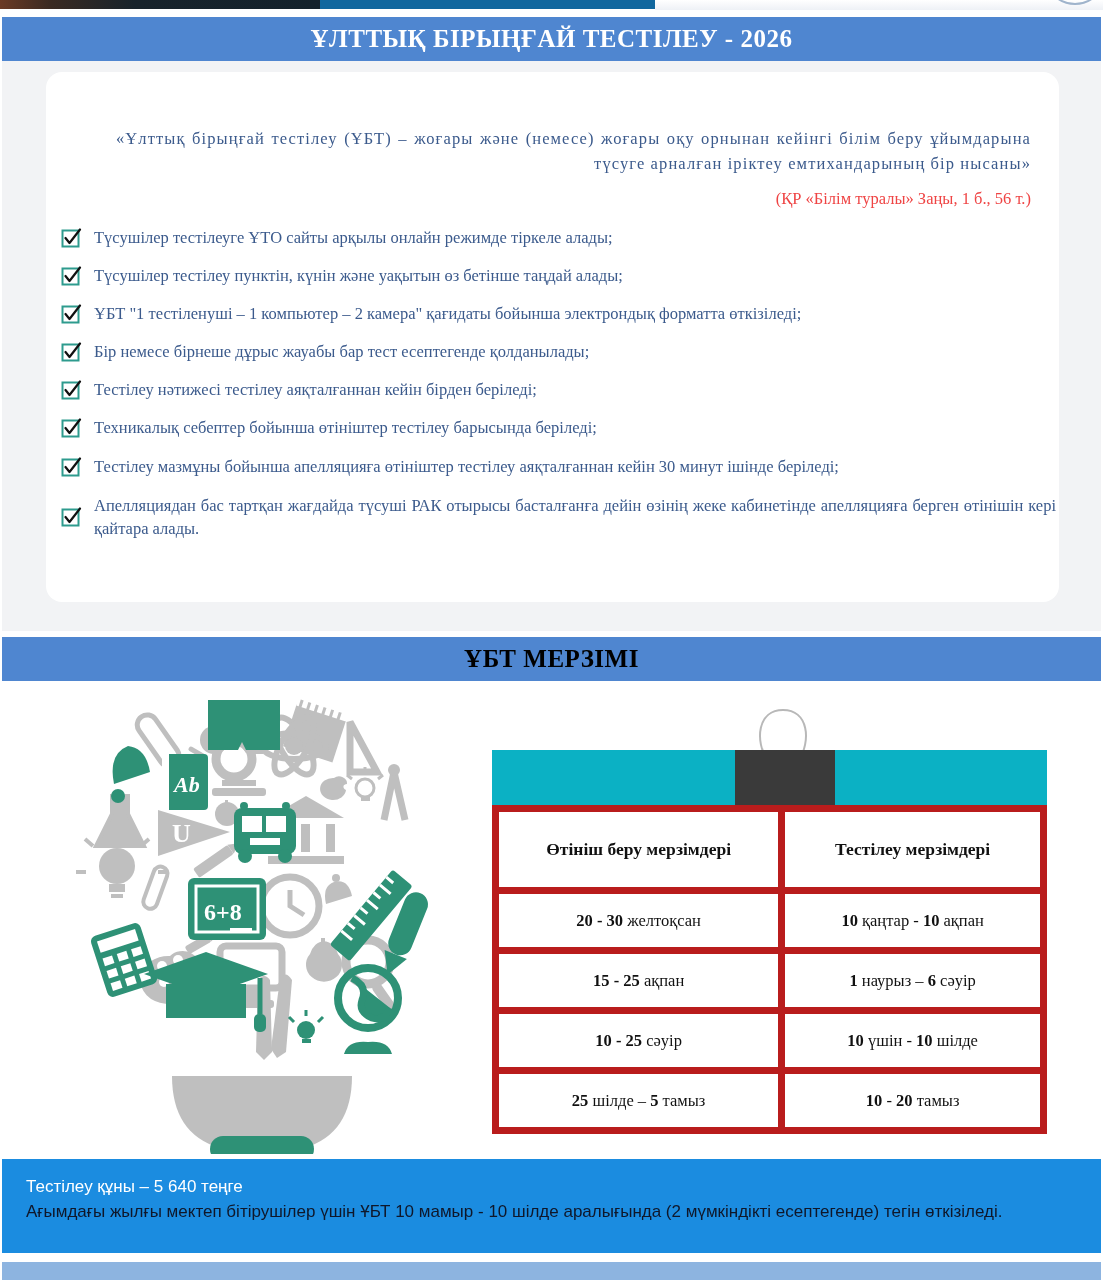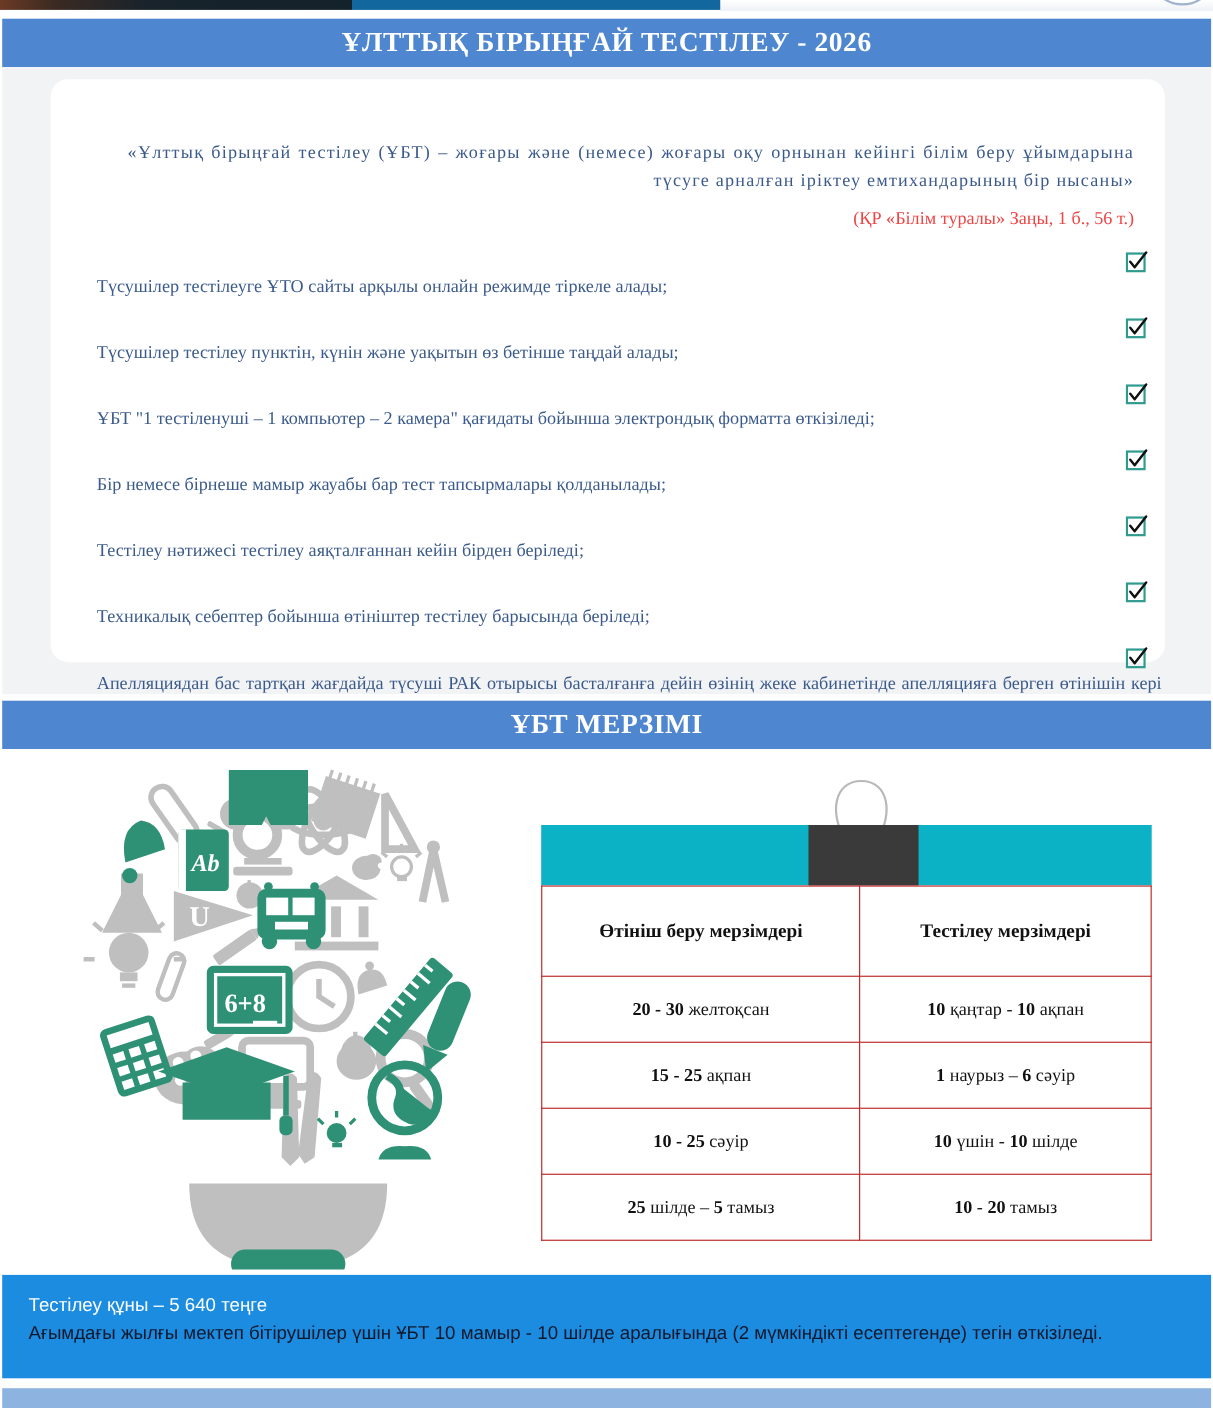--- a/index.html
+++ b/index.html
@@ -57,41 +57,41 @@
     font-family: "Liberation Serif", serif;
   }
   .quote-src {
     position: absolute; top: 117px; left: 70px; width: 915px;
     color: #ef4444; font-size: 16.5px; text-align: right;
     font-family: "Liberation Serif", serif;
   }
 
   .bullets { position: absolute; top: 155px; left: 10px; width: 1000px; }
   .bullet {
-    position: relative; display: flex; align-items: flex-end;
-    margin-bottom: 16px; padding-left: 5px; flex-direction: column;
+    position: relative; display: flex; align-items: center;
+    margin-bottom: 16px; padding-left: 5px;
   }
   .chk {
     flex: 0 0 auto; width: 21px; height: 21px; margin-right: 12px; margin-top: 1px;
   }
   .bullet .btext {
     color: #3b5a8c; font-size: 16.5px; line-height: 22px;
     text-align: justify; width: 968px;
     font-family: "Liberation Serif", serif;
   }
   .bullet.two-line .btext { line-height: 23px; }
 
   
   .band-2 {
     position: absolute; top: 637px; left: 2px; width: 1099px; height: 44px;
     background: #4f86d0;
     display: flex; align-items: center; justify-content: center;
   }
   .band-2 .band-title {
-    color: #ffffff; font-size: 25px; font-weight: bold; letter-spacing: 0.5px;
+    color: #000000; font-size: 25px; font-weight: bold; letter-spacing: 0.5px;
     font-family: "Liberation Serif", serif;
   }
 
   
   .sect2-bg {
     position: absolute; top: 681px; left: 0px; width: 1103px; height: 478px;
     background: #ffffff;
   }
 
   .collage { position: absolute; top: 684px; left: 62px; width: 400px; height: 470px; }
@@ -101,21 +101,21 @@
   .clip { position: absolute; top: 0px; left: 236px; width: 110px; height: 122px; }
   .teal-bar {
     position: absolute; top: 750px; left: 492px; width: 555px; height: 55px;
     background: #0bb1c4;
   }
   table.sched {
     position: absolute; top: 805px; left: 492px;
     width: 555px; border-collapse: collapse; background: #ffffff;
   }
   table.sched th, table.sched td {
-    border: 1px solid #b91c1c;
+    border: 7px solid #b91c1c;
     text-align: center; vertical-align: middle;
     font-family: "Liberation Serif", serif;
     color: #111111;
   }
   table.sched th {
     height: 82px; font-size: 17.5px; font-weight: bold;
   }
   table.sched td {
     height: 60px; font-size: 16.5px; font-weight: normal;
   }
@@ -203,21 +203,21 @@
         <span class="btext">ҰБТ "1 тестіленуші – 1 компьютер – 2 камера" қағидаты бойынша электрондық форматта өткізіледі;</span>
       </div>
 
       <div class="bullet">
         <span class="chk">
           <svg width="21" height="21" viewBox="0 0 21 21">
             <rect x="1.5" y="2.5" width="16" height="16" fill="none" stroke="#2e9b8e" stroke-width="2"></rect>
             <path d="M4.5 10 L8.5 15 L19 1.5" fill="none" stroke="#111111" stroke-width="2.2" stroke-linecap="round" stroke-linejoin="round"></path>
           </svg>
         </span>
-        <span class="btext">Бір немесе бірнеше мамыр жауабы бар тест тапсырмалары қолданылады;</span>
+        <span class="btext">Бір немесе бірнеше дұрыс жауабы бар тест есептегенде қолданылады;</span>
       </div>
 
       <div class="bullet">
         <span class="chk">
           <svg width="21" height="21" viewBox="0 0 21 21">
             <rect x="1.5" y="2.5" width="16" height="16" fill="none" stroke="#2e9b8e" stroke-width="2"></rect>
             <path d="M4.5 10 L8.5 15 L19 1.5" fill="none" stroke="#111111" stroke-width="2.2" stroke-linecap="round" stroke-linejoin="round"></path>
           </svg>
         </span>
         <span class="btext">Тестілеу нәтижесі тестілеу аяқталғаннан кейін бірден беріледі;</span>
@@ -226,20 +226,29 @@
       <div class="bullet">
         <span class="chk">
           <svg width="21" height="21" viewBox="0 0 21 21">
             <rect x="1.5" y="2.5" width="16" height="16" fill="none" stroke="#2e9b8e" stroke-width="2"></rect>
             <path d="M4.5 10 L8.5 15 L19 1.5" fill="none" stroke="#111111" stroke-width="2.2" stroke-linecap="round" stroke-linejoin="round"></path>
           </svg>
         </span>
         <span class="btext">Техникалық себептер бойынша өтініштер тестілеу барысында беріледі;</span>
       </div>
 
+      <div class="bullet two-line">
+        <span class="chk">
+          <svg width="21" height="21" viewBox="0 0 21 21">
+            <rect x="1.5" y="2.5" width="16" height="16" fill="none" stroke="#2e9b8e" stroke-width="2"></rect>
+            <path d="M4.5 10 L8.5 15 L19 1.5" fill="none" stroke="#111111" stroke-width="2.2" stroke-linecap="round" stroke-linejoin="round"></path>
+          </svg>
+        </span>
+        <span class="btext">Тестілеу мазмұны бойынша апелляцияға өтініштер тестілеу аяқталғаннан кейін 30 минут ішінде беріледі;</span>
+      </div>
 
       <div class="bullet two-line">
         <span class="chk">
           <svg width="21" height="21" viewBox="0 0 21 21">
             <rect x="1.5" y="2.5" width="16" height="16" fill="none" stroke="#2e9b8e" stroke-width="2"></rect>
             <path d="M4.5 10 L8.5 15 L19 1.5" fill="none" stroke="#111111" stroke-width="2.2" stroke-linecap="round" stroke-linejoin="round"></path>
           </svg>
         </span>
         <span class="btext">Апелляциядан бас тартқан жағдайда түсуші РАК отырысы басталғанға дейін өзінің жеке кабинетінде апелляцияға берген өтінішін кері қайтара алады.</span>
       </div>

